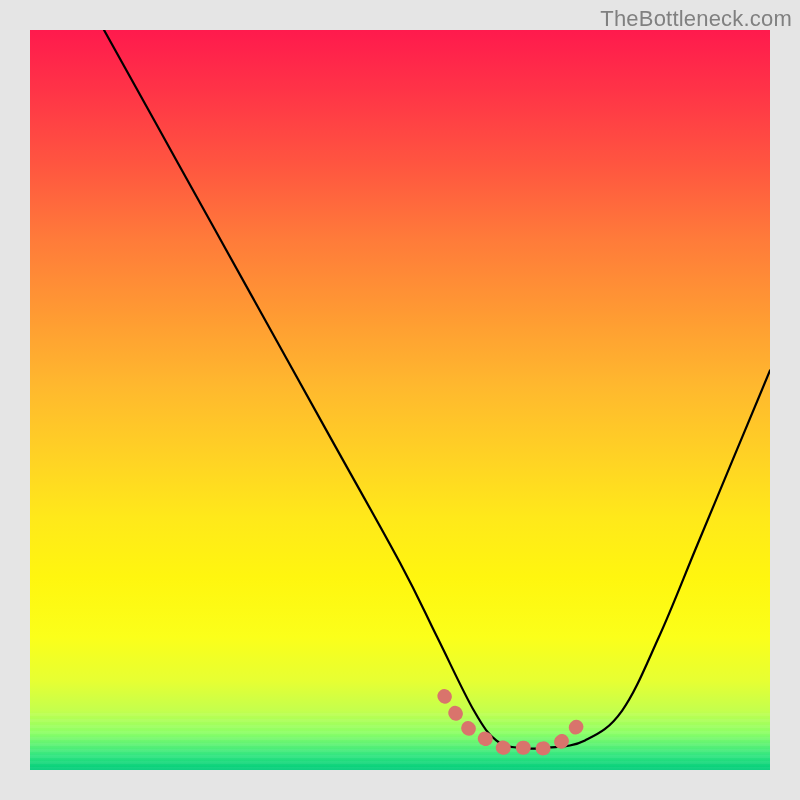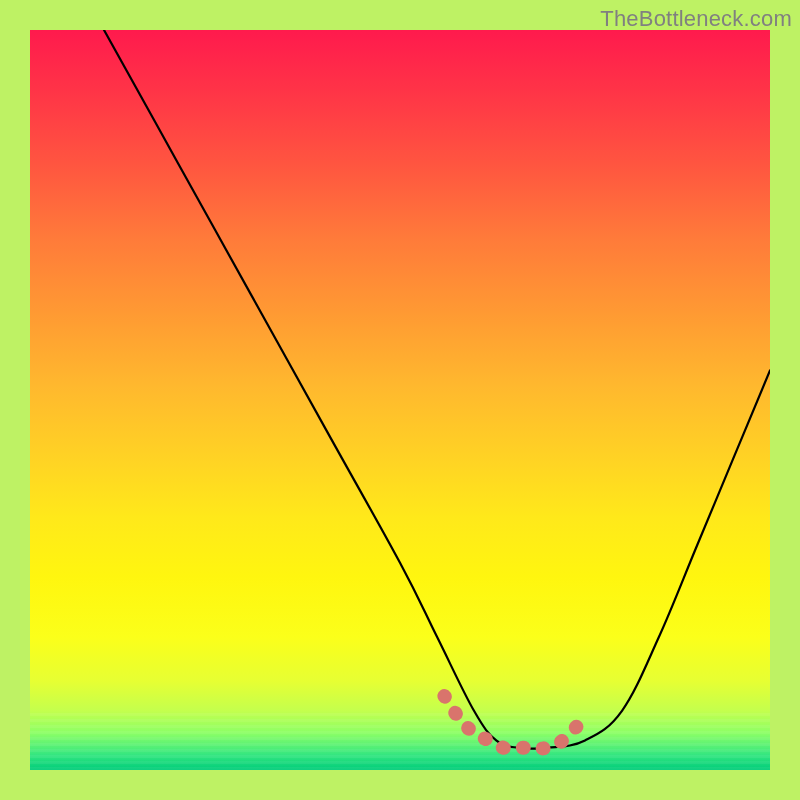--- a/index.html
+++ b/index.html
@@ -10,21 +10,21 @@
     overflow: hidden;
     background: #000;
     font-family: Arial, Helvetica, sans-serif;
   }
   .frame {
     position: absolute;
     left: 0;
     top: 0;
     width: 800px;
     height: 800px;
-    background: #bef264;
+    background: #e5e5e5;
   }
   .plot-area {
     position: absolute;
     left: 30px;
     top: 30px;
     width: 740px;
     height: 740px;
     background: linear-gradient(to bottom,
       #ff1a4d 0%,
       #ff3347 8%,

